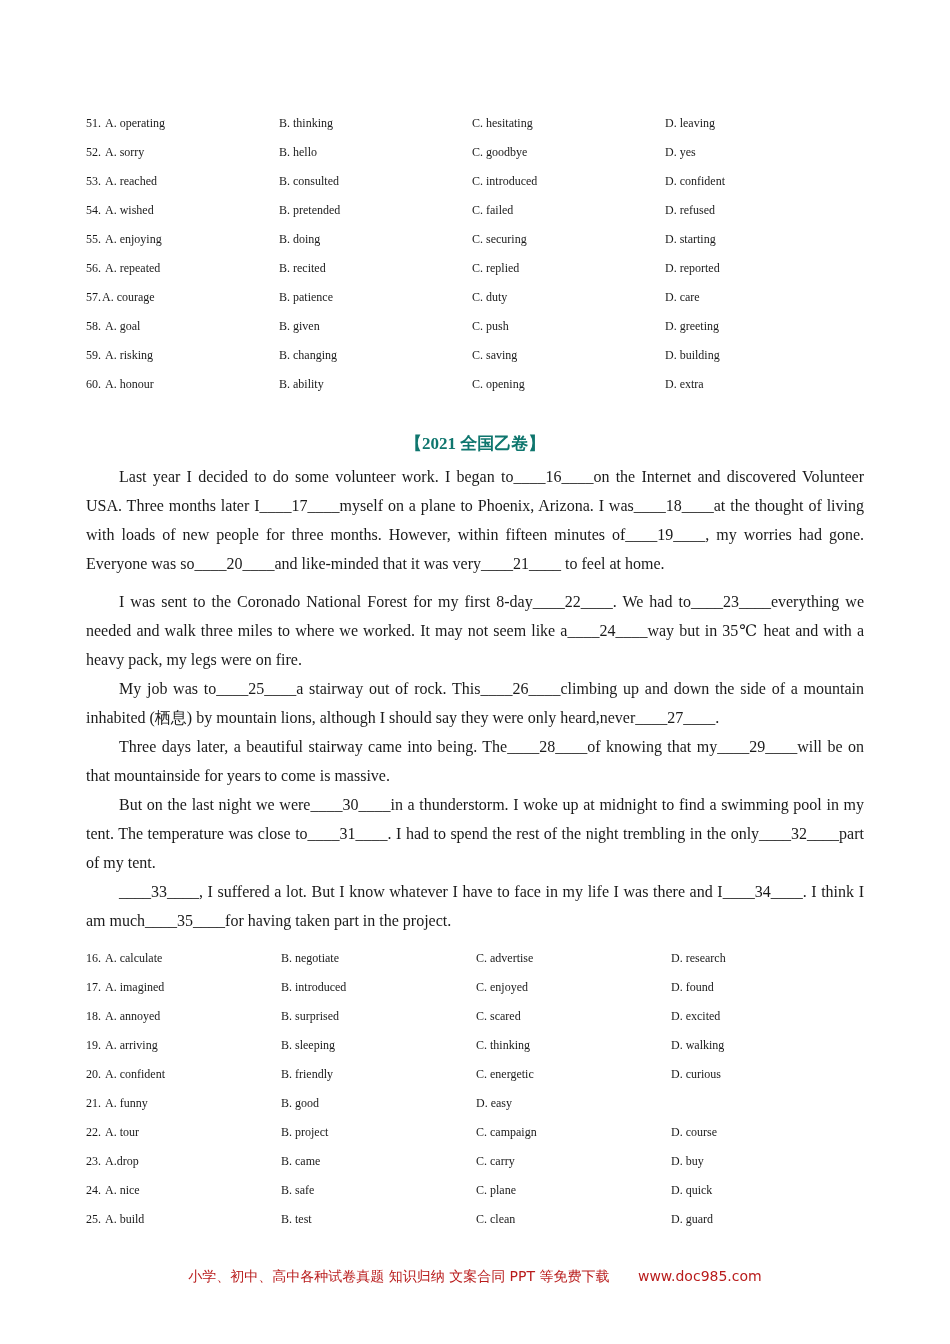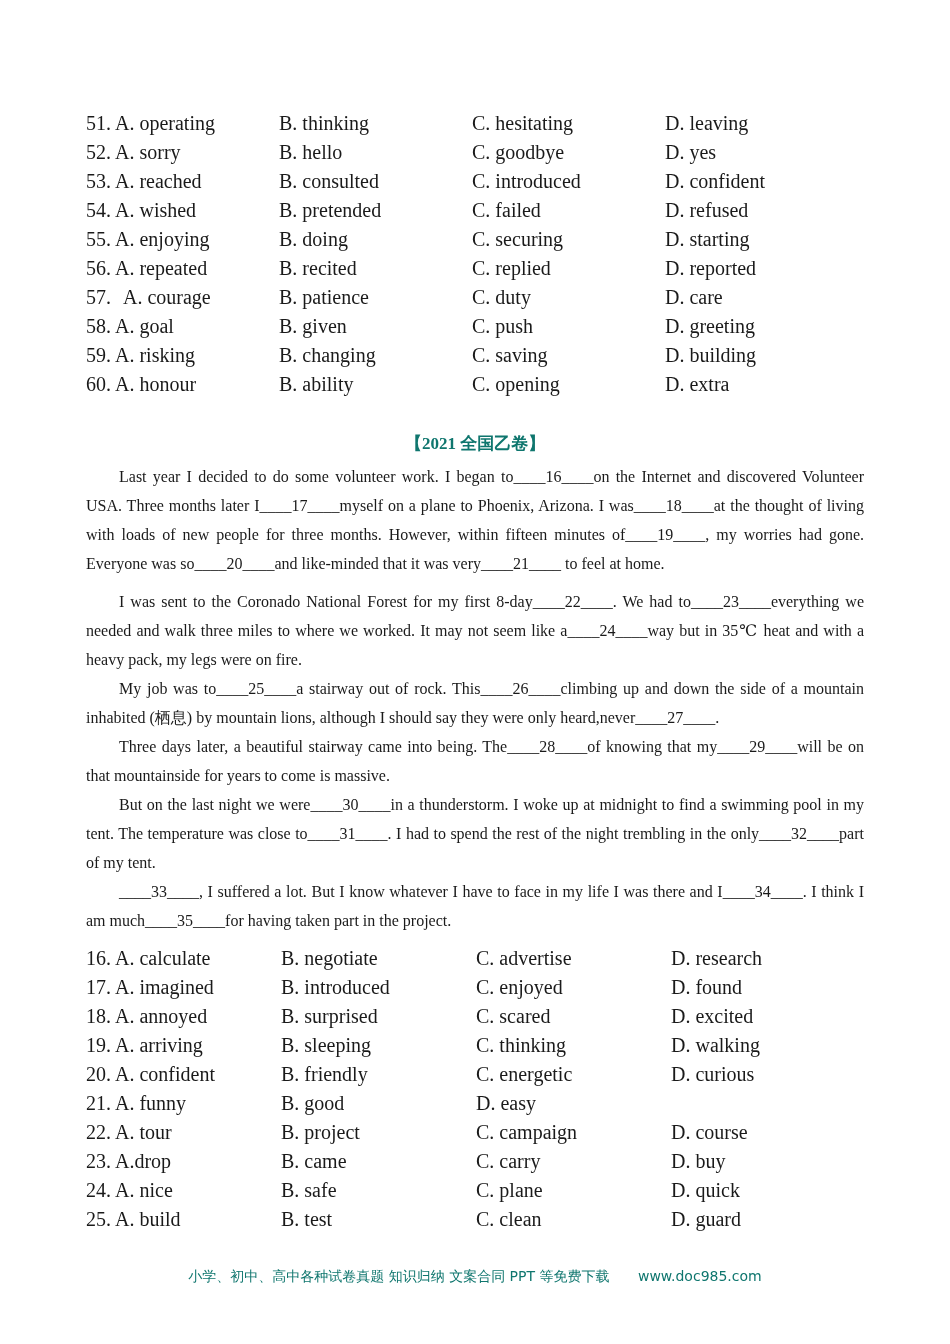--- a/index.html
+++ b/index.html
@@ -1,30 +1,30 @@
 <!DOCTYPE html>
 <html><head>
 <meta charset="utf-8">
 <style>
   html, body { margin: 0; padding: 0; background: #ffffff; }
   body { width: 950px; height: 1344px; position: relative; overflow: hidden;
          font-family: "Liberation Serif", "DejaVu Serif", serif; color: #1a1a1a; }
   .page { position: absolute; left: 0; top: 0; width: 950px; height: 1344px; }
   .opt-table { position: absolute; left: 86px; width: 780px; }
-  .opt-row { height: 29px; display: flex; font-size: 20px; line-height: 29px; white-space: nowrap; }
+  .opt-row { height: 29px; display: flex; font-size: 12px; line-height: 29px; white-space: nowrap; }
   .opt-row span { display: inline-block; }
   .t1 .c0 { width: 193px; } .t1 .c1 { width: 193px; } .t1 .c2 { width: 193px; }
   .t2 .c0 { width: 195px; } .t2 .c1 { width: 195px; } .t2 .c2 { width: 195px; }
   .heading { position: absolute; left: 0; width: 950px; top: 432px; text-align: center;
              color: #0f766e; font-weight: bold; font-size: 17px;
              font-family: "Liberation Serif", "DejaVu Sans", serif; }
   .passage { position: absolute; left: 86px; width: 778px; font-size: 16px; }
   .para { text-align: justify; text-indent: 33px; line-height: 29px; margin: 0; }
   .footer { position: absolute; top: 1268px; left: 0; width: 950px; text-align: center;
-            font-size: 14px; color: #0f766e; font-family: "DejaVu Sans", "Liberation Sans", sans-serif; }
+            font-size: 14px; color: #b91c1c; font-family: "DejaVu Sans", "Liberation Sans", sans-serif; }
   .footer .url { margin-left: 24px; }
 </style>
 </head>
 <body>
 
 <div class="page">
 
   <div class="opt-table t1" style="top:109px;">
       <div class="opt-row">
         <span class="c0"><span>51.</span><span style="margin-left: 4px;">A. operating</span></span>
@@ -56,21 +56,21 @@
         <span class="c2">C. securing</span>
         <span class="c3">D. starting</span>
       </div>
       <div class="opt-row">
         <span class="c0"><span>56.</span><span style="margin-left: 4px;">A. repeated</span></span>
         <span class="c1">B. recited</span>
         <span class="c2">C. replied</span>
         <span class="c3">D. reported</span>
       </div>
       <div class="opt-row">
-        <span class="c0"><span>57.</span><span style="margin-left: 12px;">A. courage</span></span>
+        <span class="c0"><span>57.</span><span style="margin-left: 1px;">A. courage</span></span>
         <span class="c1">B. patience</span>
         <span class="c2">C. duty</span>
         <span class="c3">D. care</span>
       </div>
       <div class="opt-row">
         <span class="c0"><span>58.</span><span style="margin-left: 4px;">A. goal</span></span>
         <span class="c1">B. given</span>
         <span class="c2">C. push</span>
         <span class="c3">D. greeting</span>
       </div>

